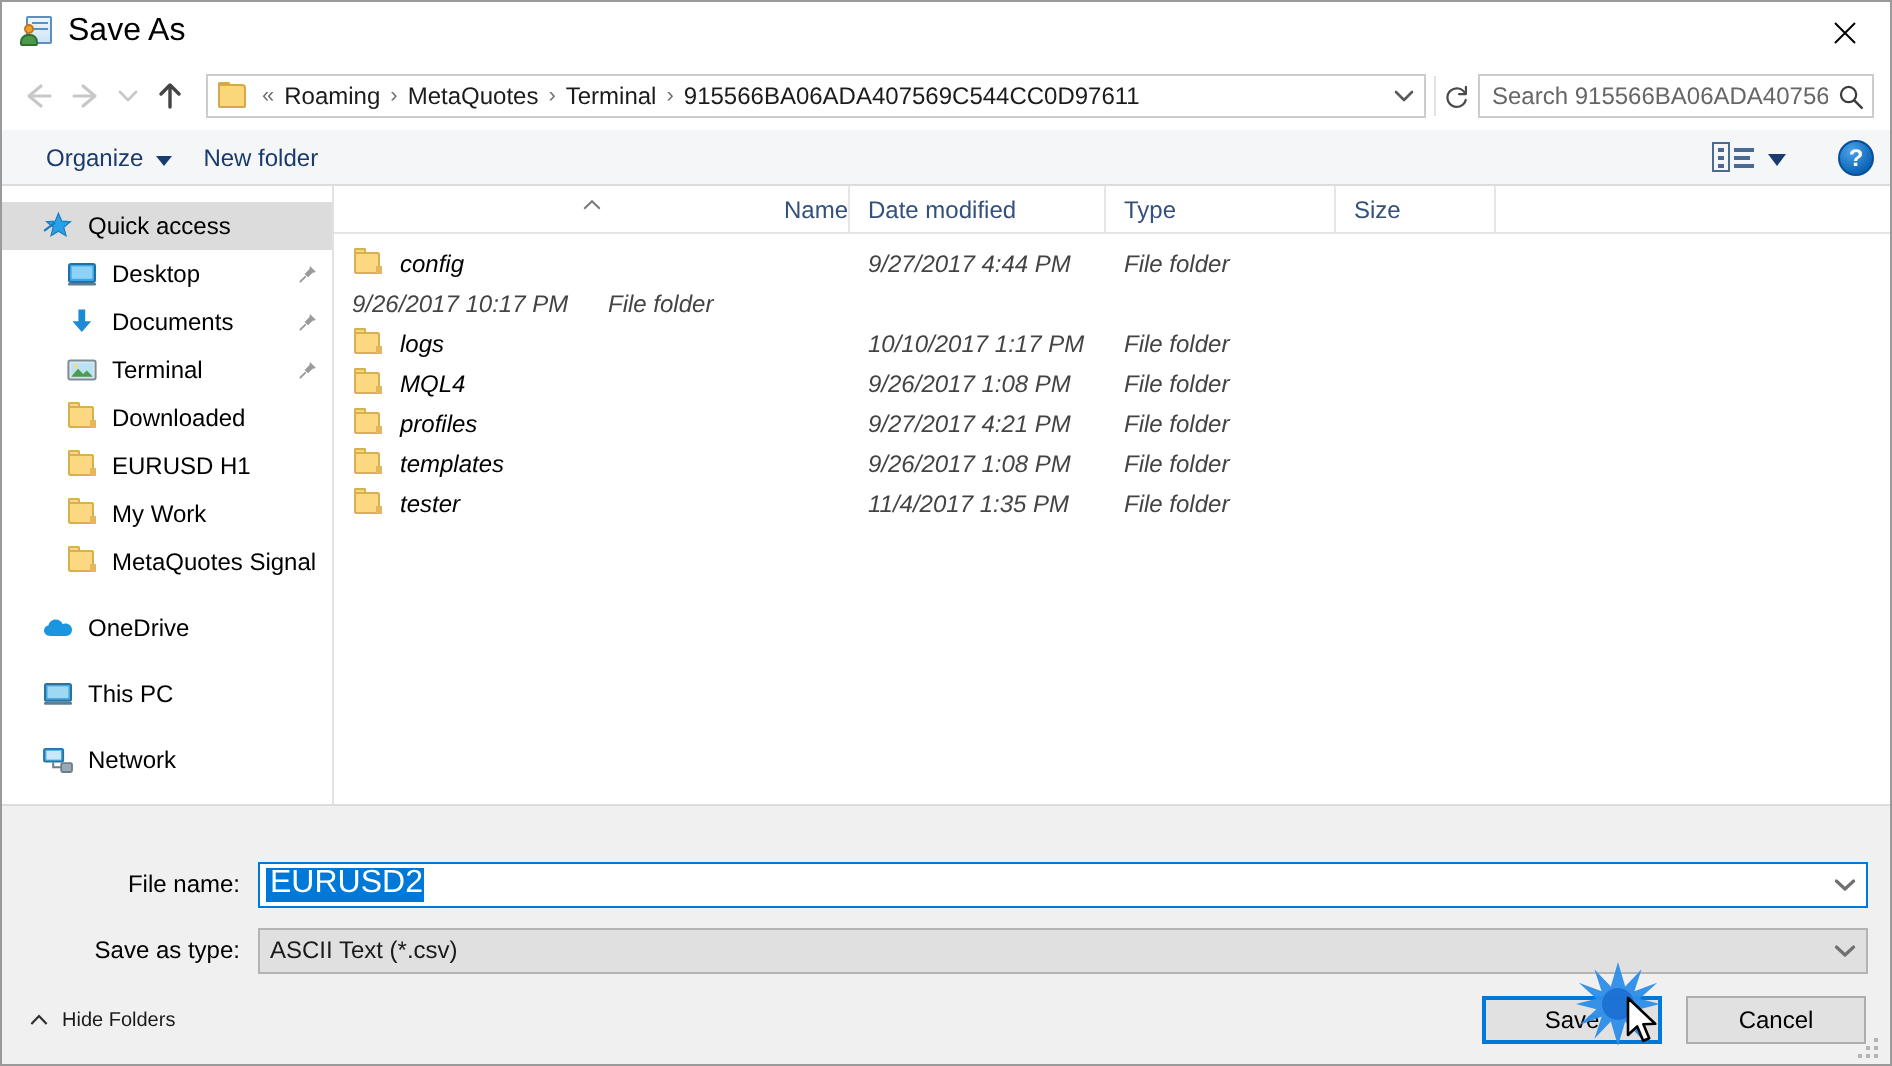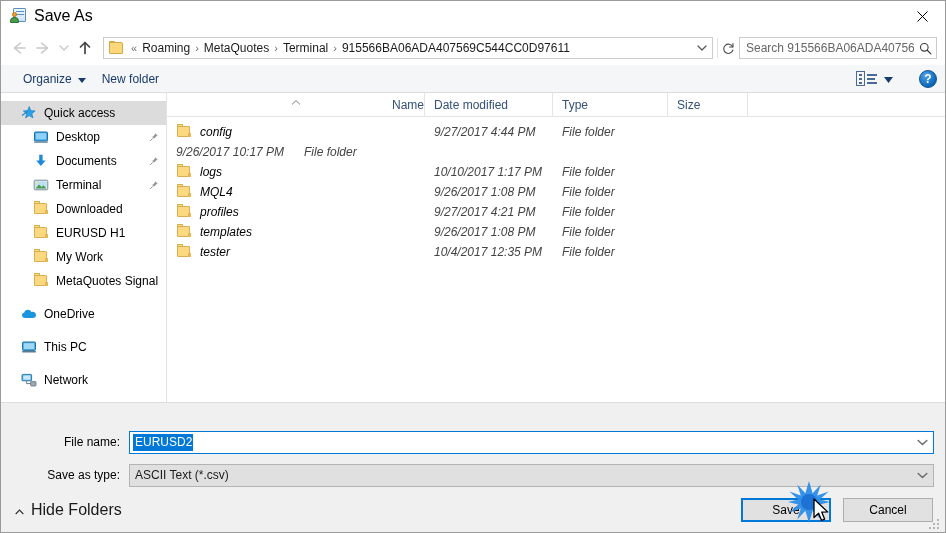--- a/index.html
+++ b/index.html
@@ -276,21 +276,21 @@
     flex: 1 1 auto; height: 23px;
     margin-right: 11px;
     background: #ffffff;
     border: 1px solid #0078d7;
     display: flex; align-items: center;
     padding-left: 3px;
     overflow: hidden;
   }
   .sel-text {
     background: #0078d7; color: #ffffff;
-    font-size: 12px; padding: 1px 1px 2px 2px;
+    font-size: 16px; padding: 1px 1px 2px 2px;
     line-height: 14px;
   }
   .filetype-input {
     flex: 1 1 auto; height: 23px;
     margin-right: 11px;
     background: #e0e0e0;
     border: 1px solid #b4b4b4;
     display: flex; align-items: center;
     padding-left: 5px;
     font-size: 12px; color: #1a1a1a;
@@ -306,21 +306,21 @@
   .actionbar {
     flex: none;
     height: 44px;
     background: #f0f0f0;
     display: flex; align-items: center;
     padding: 0 12px 0 14px;
     position: relative;
   }
   .hidefolders {
     display: flex; align-items: center; gap: 7px;
-    font-size: 16px; color: #1a1a1a;
+    font-size: 10px; color: #1a1a1a;
   }
   .action-spacer { flex: 1 1 auto; }
   .btn {
     width: 90px; height: 24px;
     font-size: 12px; color: #000;
     display: flex; align-items: center; justify-content: center;
     background: #e1e1e1;
     border: 1px solid #adadad;
   }
   .btn.primary {
@@ -719,21 +719,21 @@
 
         <div class="row">
           <div class="cell cell-name">
             <span class="side-ico ico-folder">
               <span class="ft"></span>
                 <span class="fb"></span>
                 <span class="fs"></span>
             </span>
             <span>tester</span>
           </div>
-          <div class="cell cell-date">10/4/2017 12:35 PM</div>
+          <div class="cell cell-date">11/4/2017 1:35 PM</div>
           <div class="cell cell-type">File folder</div>
           <div class="cell cell-size"></div>
         </div>
 
       </div>
     </div>
   </div>
 
   <div class="footer">
     <div class="formrow">

